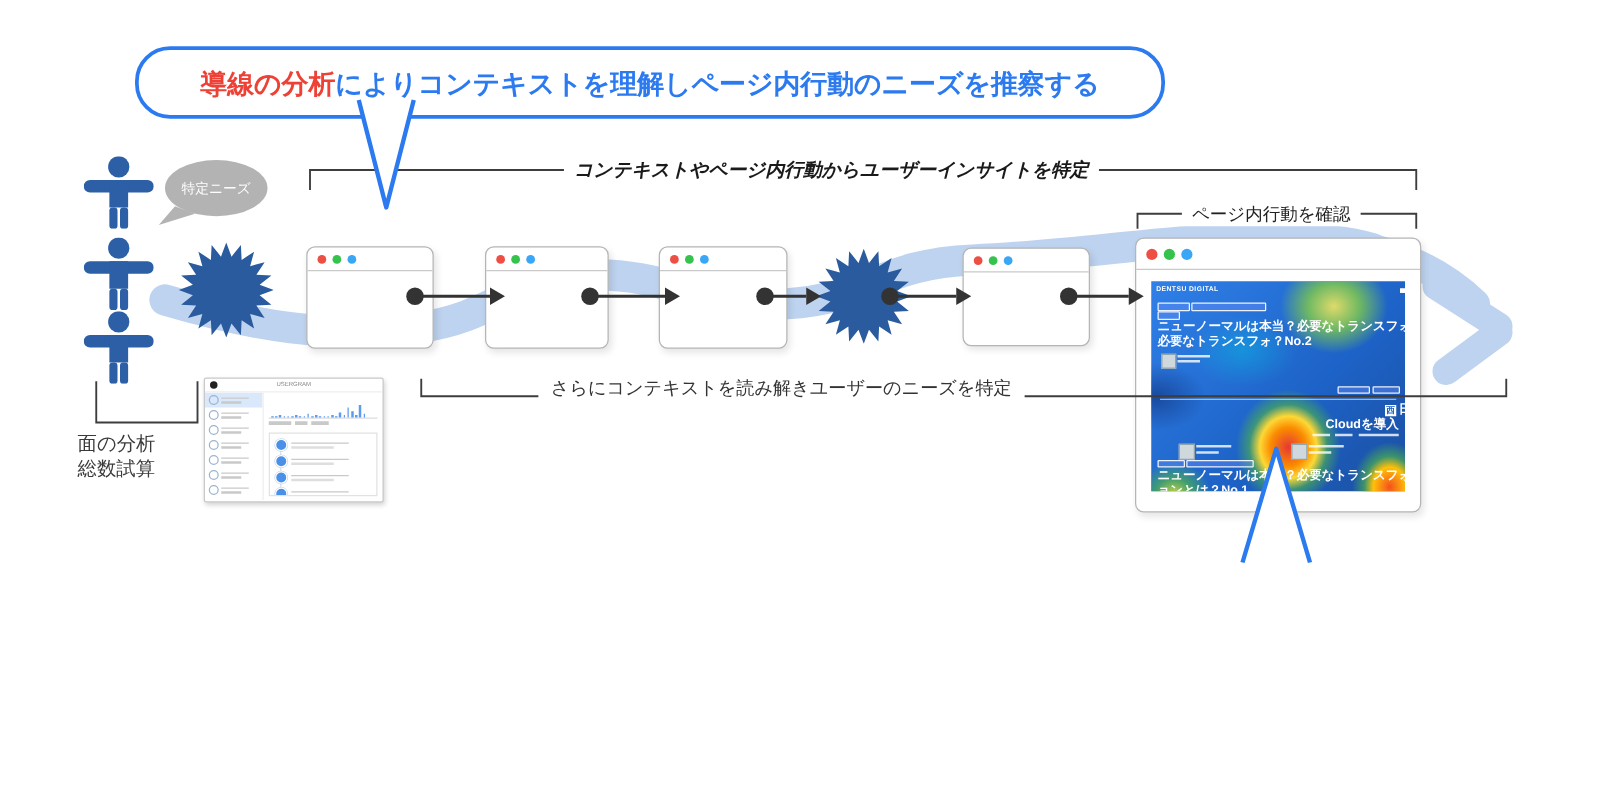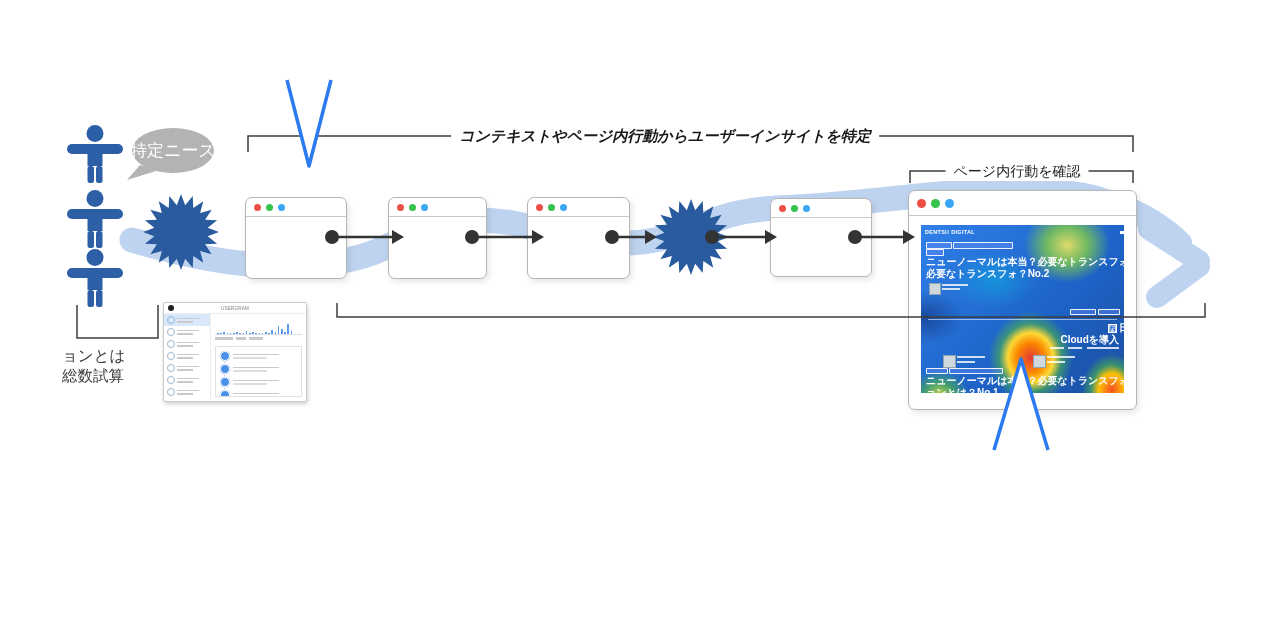--- a/index.html
+++ b/index.html
@@ -59,21 +59,21 @@
   .blabel{position:absolute;background:#fff;color:#222;white-space:nowrap;z-index:5;padding:0 8px;
           transform:translateX(-50%);}
   .blabel.bold{font-weight:bold;color:#1a1a1a;font-style:italic;}
   .note{position:absolute;background:#fff;color:#333;font-size:14.5px;line-height:19px;
         text-align:center;z-index:5;transform:translateX(-50%);padding:1px 10px;white-space:nowrap;}
   .estimate{left:62px;top:346px;font-size:15.5px;line-height:20px;color:#3a3a3a;z-index:5;}
 
   
   .speech{left:132px;top:128px;width:82px;height:45px;background:var(--bubble-gray);
           border-radius:50%;display:flex;align-items:center;justify-content:center;
-          color:#fff;font-size:17px;z-index:3;white-space:nowrap;}
+          color:#fff;font-size:11px;z-index:3;white-space:nowrap;}
 
   
   .ug{left:163px;top:302px;width:142px;height:98px;background:#fff;border:1px solid #c9c9c9;
       border-radius:2px;box-shadow:1px 2px 4px rgba(0,0,0,.18);z-index:3;font-size:0;}
   .ug-top{height:10px;border-bottom:1px solid #eee;position:relative;}
   .ug-circle{position:absolute;left:4px;top:2px;width:6px;height:6px;border-radius:50%;background:#222;}
   .ug-title{position:absolute;left:0;right:0;top:2px;text-align:center;color:#888;font-size:6px;
             transform:scale(.8);}
   .ug-body{display:flex;height:86px;}
   .ug-side{width:46px;border-right:1px solid #eee;overflow:hidden;}
@@ -361,26 +361,30 @@
         <polygon points="765,230 777,237 765,244" stroke="none"></polygon>
       <circle cx="855" cy="237" r="7" stroke="none"></circle>
         <line x1="855" y1="237" x2="903" y2="237"></line>
         <polygon points="903,230 915,237 903,244" stroke="none"></polygon>
     </g>
   </svg>
 
   <div class="blabel bold" style="left:665px;top:127px;font-size:15px">コンテキストやページ内行動からユーザーインサイトを特定</div>
   <div class="blabel" style="left:1017px;top:163px;font-size:14px">ページ内行動を確認</div>
   <div class="note" style="left:625px;top:301px">
+    <div>さらにコンテキストを読み解きユーザーのニーズを特定</div>
   </div>
   <div class="abs estimate">
-    <div>ョンとは</div>
+    <div>面の分析</div>
     <div>総数試算</div>
   </div>
 
+  <div class="callout callout-top">
+    <span><span class="hl">導線の分析</span><span>によりコンテキストを理解しページ内行動のニーズを推察する</span></span>
+  </div>
 
   <svg class="layer" style="z-index:7">
     <path d="M287,80 L309,166 L331,80" fill="#fff" stroke="#2b7af0" stroke-width="3.5" stroke-linejoin="round"></path>
     <path d="M994,450 L1021,359 L1048,450" fill="#fff" stroke="#2b7af0" stroke-width="3.5" stroke-linejoin="round"></path>
   </svg>
 
 
 </div>
 
 </body></html>

